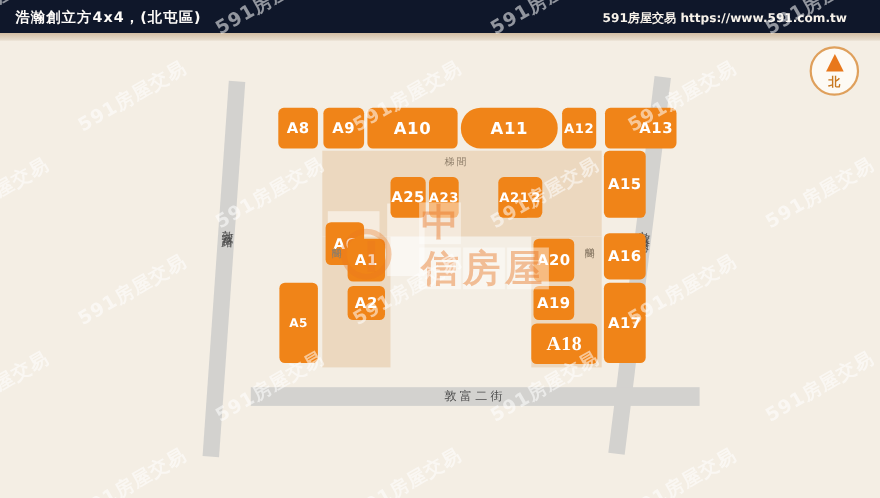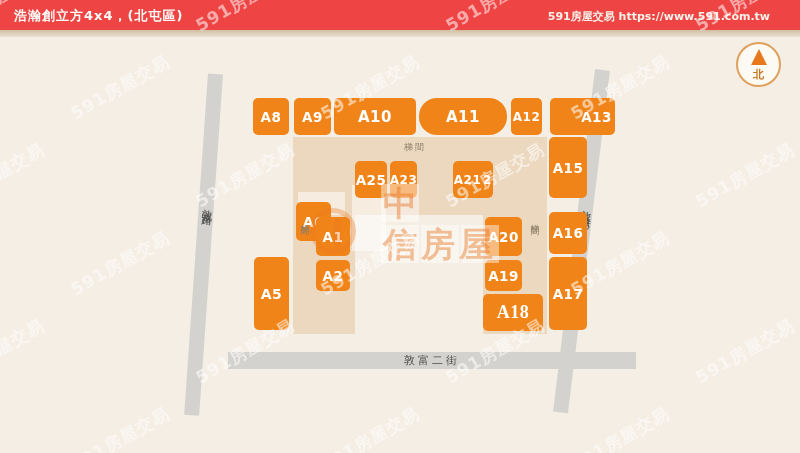--- a/index.html
+++ b/index.html
@@ -1,20 +1,20 @@
 <!DOCTYPE html>
 <html><head>
 <meta charset="utf-8">
 <style>
   html,body{margin:0;padding:0;}
   body{font-family:"DejaVu Sans","Liberation Sans",sans-serif;}
   #canvas{position:relative;width:800px;height:453px;background:#f4eee4;overflow:hidden;}
 
   
-  .topbar{position:absolute;left:0;top:0;width:800px;height:30px;background:#ef4444;z-index:3;}
+  .topbar{position:absolute;left:0;top:0;width:800px;height:30px;background:#0f172a;z-index:3;}
   .topbar-strip{position:absolute;left:0;top:30px;width:800px;height:7px;
     background:linear-gradient(#d2bda2,#e9e0d2);z-index:3;}
   .topbar .title{position:absolute;left:14px;top:7px;font-size:13px;font-weight:bold;color:#fdfbf8;letter-spacing:1px;}
   .topbar .site{position:absolute;right:30px;top:9px;font-size:11px;font-weight:bold;color:#f7f2ea;}
 
   
   .road{position:absolute;background:#d3d2cf;z-index:1;}
   .road-left{left:208px;top:74px;width:15px;height:342px;transform:rotate(4deg);transform-origin:top center;}
   .road-right{left:595px;top:70px;width:15px;height:345px;transform:rotate(7deg);transform-origin:top center;}
   .road-bottom{left:228px;top:352px;width:408px;height:17px;display:flex;align-items:center;justify-content:center;}
@@ -90,21 +90,21 @@
   <div class="deco-white" style="left:352px;top:185px;width:34px;height:66px;"></div>
 
   <div id="units">
       <div class="unit" style="left: 253px; top: 98px; width: 36px; height: 37px; font-size: 13.5px;">A8</div>
       <div class="unit" style="left: 294px; top: 98px; width: 37px; height: 37px; font-size: 13.5px;">A9</div>
       <div class="unit" style="left: 334px; top: 98px; width: 82px; height: 37px; font-size: 15px;">A10</div>
       <div class="unit" style="left: 419px; top: 98px; width: 88px; height: 37px; font-size: 15px; border-radius: 18px;">A11</div>
       <div class="unit" style="left: 511px; top: 98px; width: 31px; height: 37px; font-size: 12px;">A12</div>
       <div class="unit" style="left: 550px; top: 98px; width: 37px; height: 37px; font-size: 13.5px; padding-left: 28px;">A13</div>
       <div class="unit" style="left: 254px; top: 202px; width: 35px; height: 39px; font-size: 13.5px; margin-left: 42px;">A6</div>
-      <div class="unit" style="left: 254px; top: 257px; width: 35px; height: 73px; font-size: 14px;">A5</div>
+      <div class="unit" style="left: 254px; top: 257px; width: 35px; height: 73px; font-size: 11px;">A5</div>
       <div class="unit" style="left: 549px; top: 137px; width: 38px; height: 61px; font-size: 13.5px;">A15</div>
       <div class="unit" style="left: 549px; top: 212px; width: 38px; height: 42px; font-size: 13.5px;">A16</div>
       <div class="unit" style="left: 549px; top: 257px; width: 38px; height: 73px; font-size: 13.5px;">A17</div>
       <div class="unit" style="left: 355px; top: 161px; width: 32px; height: 37px; font-size: 13.5px;">A25</div>
       <div class="unit" style="left: 390px; top: 161px; width: 27px; height: 37px; font-size: 12px;">A23</div>
       <div class="unit" style="left: 420px; top: 161px; width: 30px; height: 37px; font-size: 12px; margin-left: 43px;">A22</div>
       <div class="unit" style="left: 453px; top: 161px; width: 29px; height: 37px; font-size: 12px;">A21</div>
       <div class="unit" style="left: 316px; top: 217px; width: 34px; height: 39px; font-size: 13.5px;">A1</div>
       <div class="unit" style="left: 316px; top: 260px; width: 34px; height: 31px; font-size: 13.5px;">A2</div>
       <div class="unit" style="left: 485px; top: 217px; width: 37px; height: 39px; font-size: 13.5px;">A20</div>

